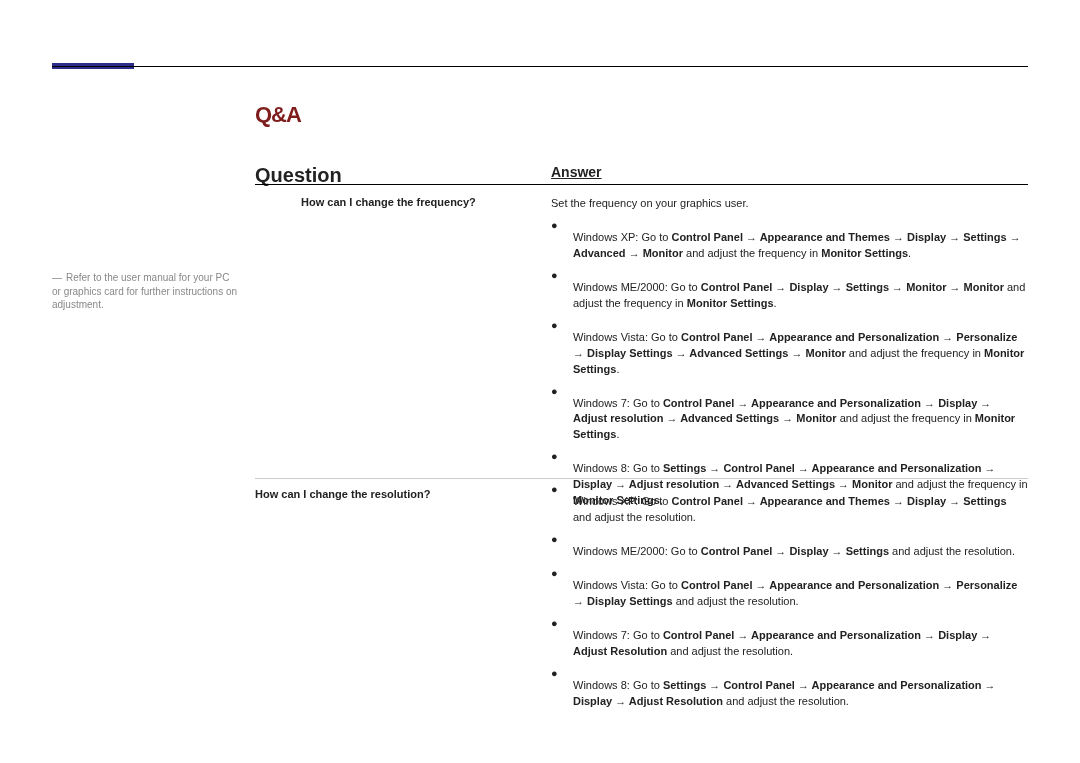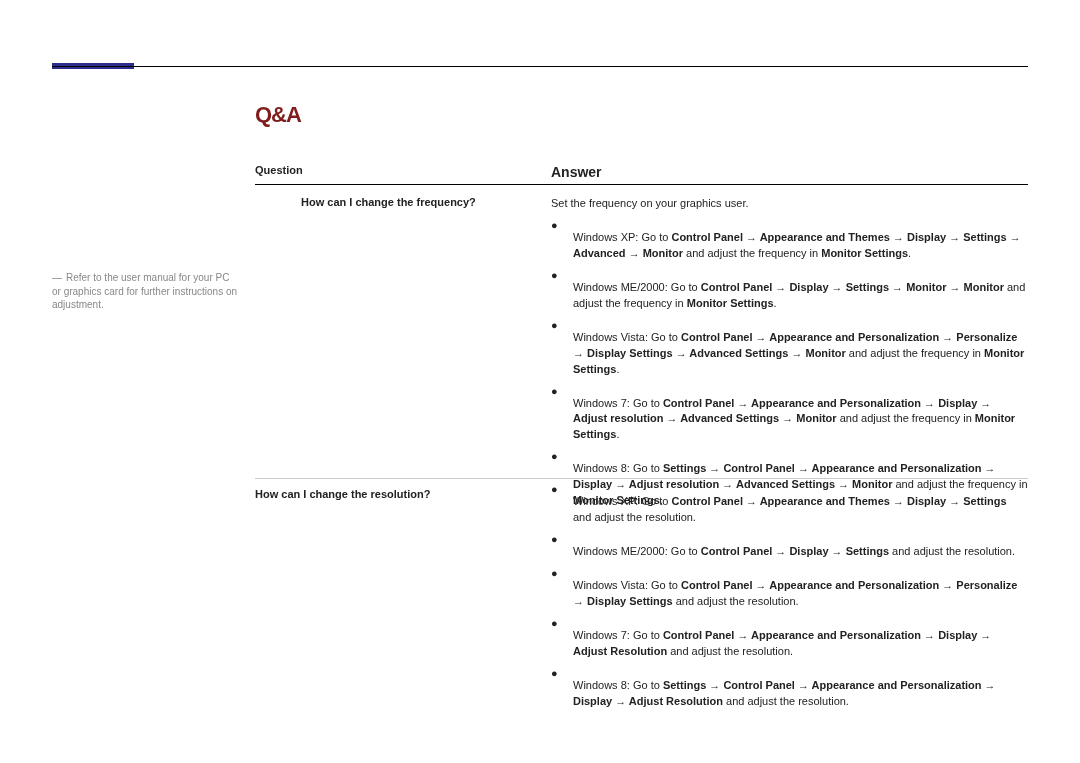--- a/index.html
+++ b/index.html
@@ -39,28 +39,29 @@
   }
   .headers {
     position: absolute;
     left: 255px;
     right: 52px;
     top: 164px;
   }
   .headers .q {
     position: absolute;
     left: 0;
-    font-size: 11px;
+    font-size: 20px;
     font-weight: bold;
   }
   .headers .a {
     position: absolute;
     left: 296px;
     font-size: 14px;
     font-weight: bold;
+    text-decoration: underline;
   }
   .header-rule {
     position: absolute;
     left: 255px;
     right: 52px;
     top: 184px;
     border-top: 1px solid #000;
   }
   .sidenote {
     position: absolute;

